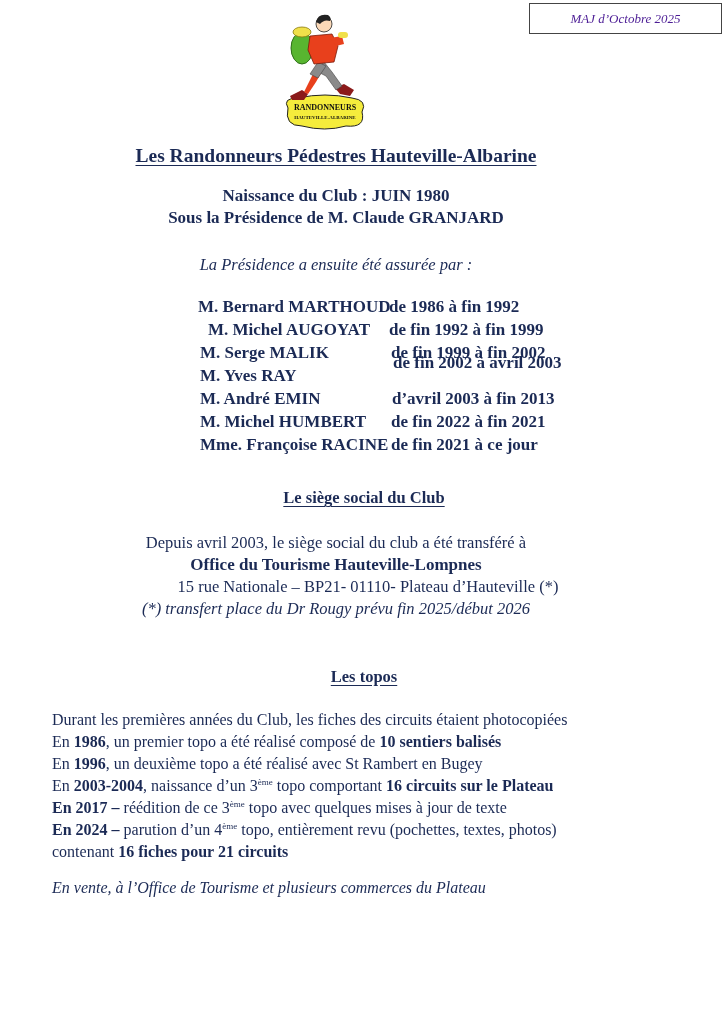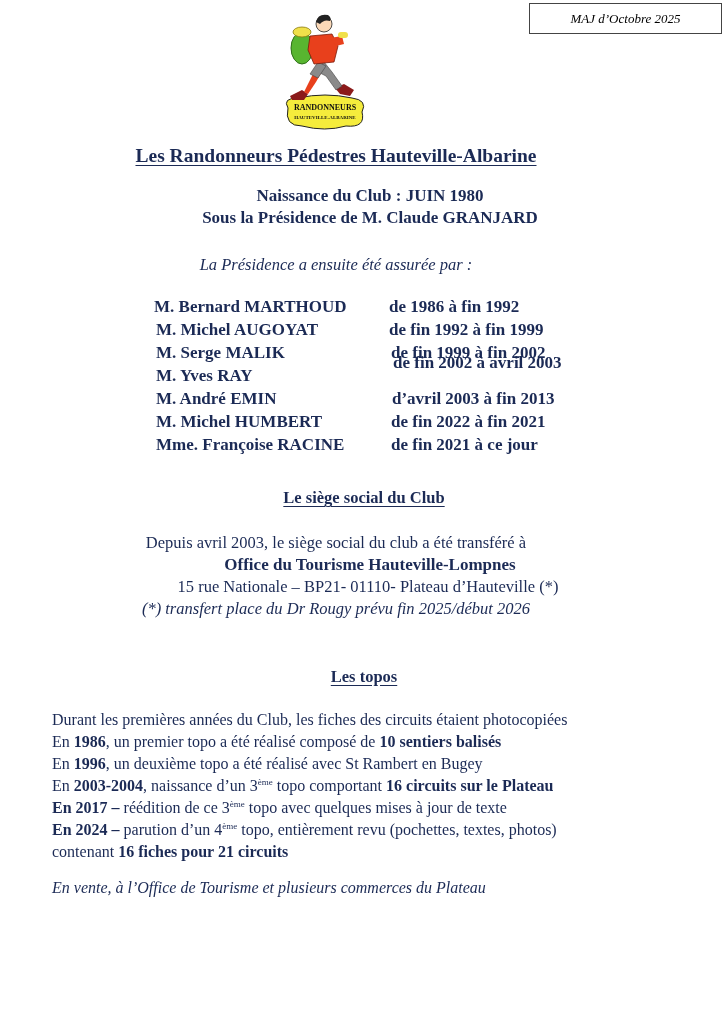--- a/index.html
+++ b/index.html
@@ -4,33 +4,33 @@
   <style>
     html, body { margin: 0; padding: 0; background: #ffffff; }
     body {
       width: 724px; height: 1024px; position: relative; overflow: hidden;
       font-family: "Liberation Serif", "DejaVu Serif", serif;
       color: #1b2a55;
     }
     .maj-box {
       position: absolute; left: 529px; top: 3px; width: 193px; height: 31px;
       border: 1px solid #444; box-sizing: border-box;
-      font-style: italic; font-size: 13px; color: #000000;
+      font-style: italic; font-size: 13px; color: #4c1d95;
       display: flex; align-items: center; justify-content: center;
     }
     .logo { position: absolute; left: 280px; top: 10px; width: 90px; height: 124px; }
     .abs { position: absolute; white-space: nowrap; }
     .center { left: 0; width: 672px; text-align: center; }
     .title {
       top: 145px; font-size: 19.5px; font-weight: bold; text-decoration: underline;
       text-underline-offset: 3px;
     }
-    .b17 { font-size: 17px; font-weight: bold; margin-left: 34px; }
+    .b17 { font-size: 17px; font-weight: bold; }
     .i16 { font-size: 16.5px; font-style: italic; }
-    .pres-name { position: absolute; font-size: 17px; font-weight: bold; white-space: nowrap; }
+    .pres-name { position: absolute; font-size: 17px; font-weight: bold; white-space: nowrap; margin-left: 44px; }
     .pres-period { position: absolute; font-size: 17px; font-weight: bold; white-space: nowrap; }
     .section-h { font-size: 16.5px; font-weight: bold; text-decoration: underline; text-underline-offset: 3px; margin-left: 28px; }
     .p16 { font-size: 16.5px; }
     .left-block { position: absolute; left: 52px; font-size: 16px; white-space: nowrap; }
     .left-block b { font-weight: bold; }
     sup { font-size: 9px; vertical-align: 6px; line-height: 0; }
   </style>
 </head>
 <body>
 
@@ -67,21 +67,21 @@
 
 <div class="abs center b17" style="top:186px;">Naissance du Club : JUIN 1980</div>
 <div class="abs center b17" style="top:208px;">Sous la Présidence de M. Claude GRANJARD</div>
 
 <div class="abs center i16" style="top:255px;">La Présidence a ensuite été assurée par :</div>
 
 <div>
   <div class="pres-name" style="left:154px; top:297px;">M. Bernard MARTHOUD</div>
   <div class="pres-period" style="left:389px; top:297px;">de 1986 à fin 1992</div>
 
-  <div class="pres-name" style="left:156px; top:320px;font-family:Liberation Serif, serif;">M. Michel AUGOYAT</div>
+  <div class="pres-name" style="left:164px; top:320px;font-family:Liberation Serif, serif;">M. Michel AUGOYAT</div>
   <div class="pres-period" style="left:389px; top:320px;">de fin 1992 à fin 1999</div>
 
   <div class="pres-name" style="left:156px; top:343px;">M. Serge MALIK</div>
   <div class="pres-period" style="left:391px; top:343px;">de fin 1999 à fin 2002</div>
 
   <div class="pres-name" style="left:156px; top:366px;">M. Yves RAY</div>
   <div class="pres-period" style="left:393px; top:353px;">de fin 2002 à avril 2003</div>
 
   <div class="pres-name" style="left:156px; top:389px;">M. André EMIN</div>
   <div class="pres-period" style="left:392px; top:389px;">d’avril 2003 à fin 2013</div>

